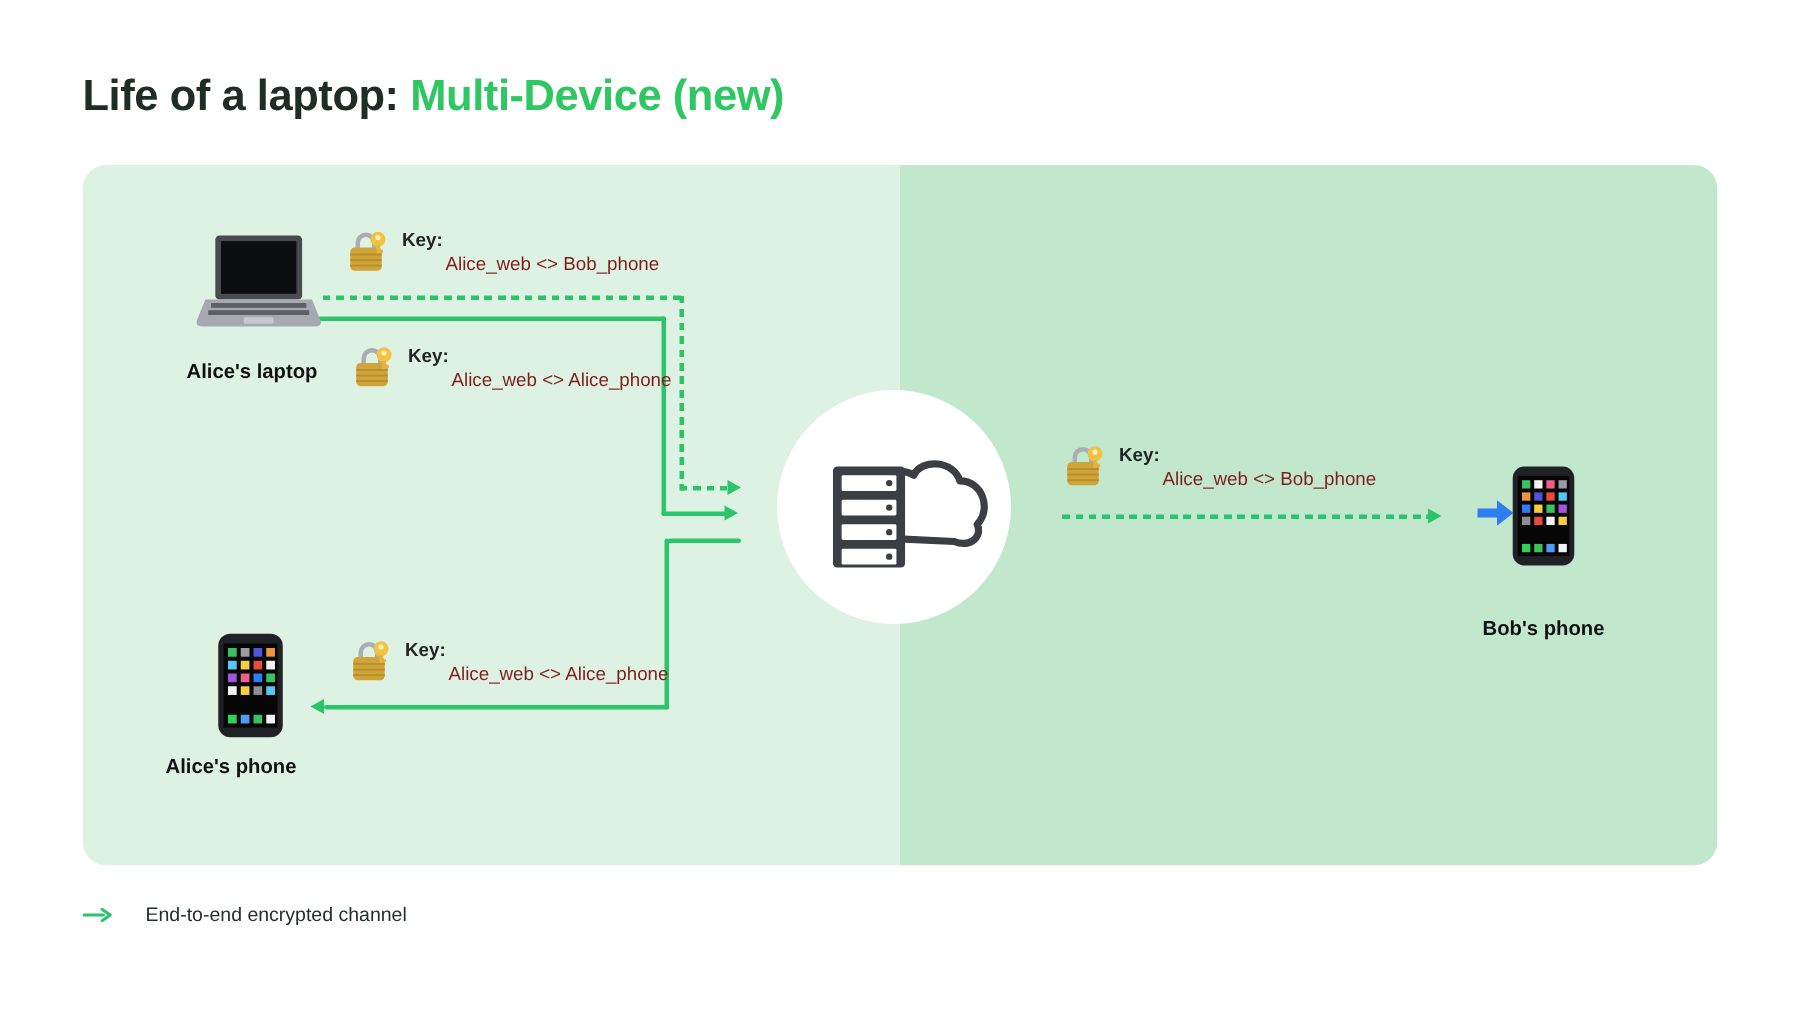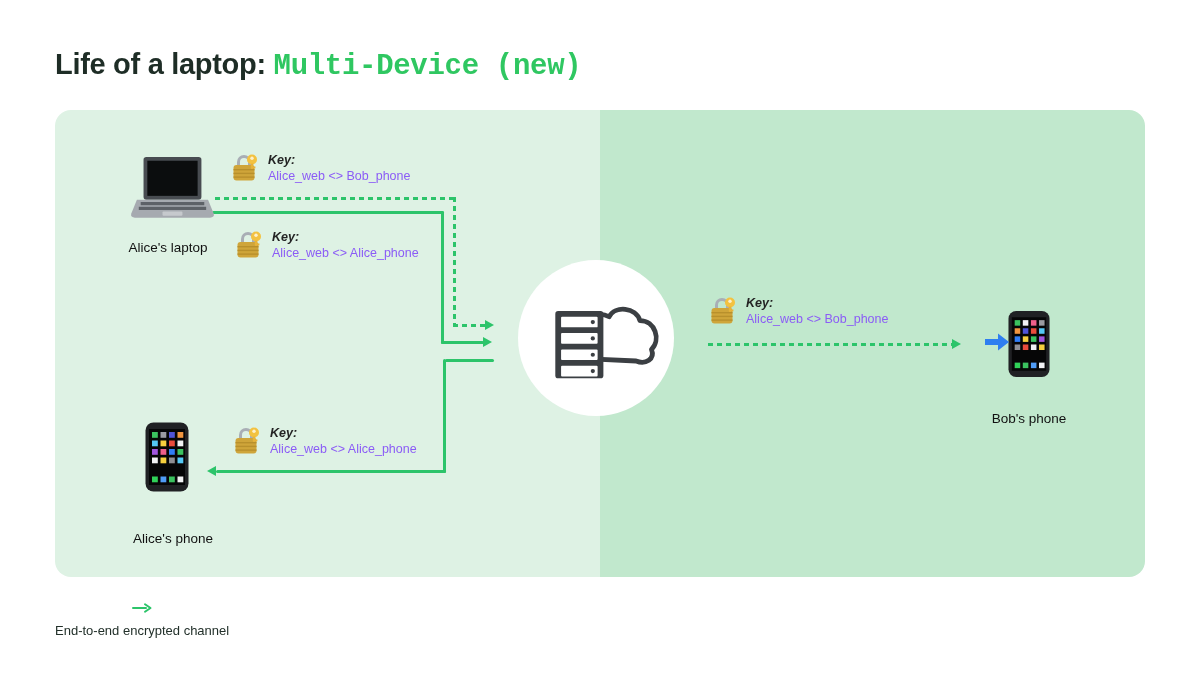--- a/index.html
+++ b/index.html
@@ -4,43 +4,43 @@
 <style>
   html,body{margin:0;padding:0;}
   body{
     width:1200px;height:674px;background:#ffffff;position:relative;overflow:hidden;
     font-family:"Liberation Sans","DejaVu Sans",sans-serif;
   }
   .abs{position:absolute;}
   
   .title{left:55px;top:48px;font-size:29px;font-weight:bold;letter-spacing:-0.3px;white-space:nowrap;}
   .title .prefix{color:#1e2d26;}
-  .title .highlight{color:#2fc761;font-family:Liberation Mono, monospace;}
+  .title .highlight{color:#2fc761;}
   
   .panels{left:55px;top:110px;width:1090px;height:467px;border-radius:16px;overflow:hidden;display:flex;}
   .panel-left{width:545px;height:100%;background:#def2e4;}
   .panel-right{width:545px;height:100%;background:#c1e8cd;}
   
   .server-circle{left:518px;top:260px;width:156px;height:156px;border-radius:50%;background:#ffffff;z-index:2;}
   
   .hl{height:3px;background:#2cc46a;z-index:3;border-radius:2px;}
   .vl{width:3px;background:#2cc46a;z-index:3;border-radius:2px;}
   .hd{height:3px;z-index:3;background:repeating-linear-gradient(90deg,#2cc46a 0 5px,transparent 5px 9px);}
   .vd{width:3px;z-index:3;background:repeating-linear-gradient(180deg,#2cc46a 0 5px,transparent 5px 9px);}
   .arr-r{width:0;height:0;border-top:5.5px solid transparent;border-bottom:5.5px solid transparent;border-left:9px solid #2cc46a;z-index:3;}
   .arr-l{width:0;height:0;border-top:5.5px solid transparent;border-bottom:5.5px solid transparent;border-right:9px solid #2cc46a;z-index:3;}
   
   .keylabel{display:flex;align-items:flex-start;gap:10px;z-index:4;}
   .keylabel .ktext{padding-top:1px;}
-  .keylabel .klabel{font-size:12.5px;font-weight:bold;color:#242424;line-height:15px;font-style:italic;}
-  .keylabel .kvalue{font-size:12.5px;color:#8b5cf6;line-height:16px;white-space:nowrap;}
-  
-  .nodelabel{font-size:13.5px;font-weight:400;color:#111111;text-align:center;width:110px;z-index:4;}
-  
-  .legend{left:55px;top:602px;display:flex;align-items:center;gap:9px;flex-direction:column;}
+  .keylabel .klabel{font-size:12.5px;font-weight:bold;color:#242424;line-height:15px;}
+  .keylabel .kvalue{font-size:12.5px;color:#7f1d1d;line-height:16px;white-space:nowrap;margin-left:29px;}
+  
+  .nodelabel{font-size:13.5px;font-weight:700;color:#111111;text-align:center;width:110px;z-index:4;}
+  
+  .legend{left:55px;top:602px;display:flex;align-items:center;gap:22px;}
   .legend .ltext{font-size:13px;color:#22302a;}
   .icon{z-index:4;}
 </style>
 </head>
 <body>
 
 <div class="abs title">
   <span class="prefix">Life of a laptop: </span><span class="highlight">Multi-Device (new)</span>
 </div>
 
@@ -91,21 +91,21 @@
     <rect x="32.5" y="27" width="5.8" height="5.8" fill="#3bc25f"></rect>
   <rect x="7" y="35.5" width="5.8" height="5.8" fill="#f2f2f4"></rect>
     <rect x="15.5" y="35.5" width="5.8" height="5.8" fill="#f6cf3e"></rect>
     <rect x="24" y="35.5" width="5.8" height="5.8" fill="#8e8e93"></rect>
     <rect x="32.5" y="35.5" width="5.8" height="5.8" fill="#54c8f5"></rect>
   <rect x="7" y="54.5" width="5.8" height="5.8" fill="#30d158"></rect>
     <rect x="15.5" y="54.5" width="5.8" height="5.8" fill="#4f9cf7"></rect>
     <rect x="24" y="54.5" width="5.8" height="5.8" fill="#3bc25f"></rect>
     <rect x="32.5" y="54.5" width="5.8" height="5.8" fill="#f2f2f4"></rect>
 </svg>
-<div class="abs nodelabel" style="left:118px;top:503px;margin-top:28px;">Alice's phone</div>
+<div class="abs nodelabel" style="left:99px;top:503px;">Alice's phone</div>
 
 <svg class="abs icon" style="left:1008px;top:310px;" width="42" height="68" viewBox="0 0 44 70">
   <rect x="0.5" y="0.5" width="43" height="69" rx="8" fill="#202124"></rect>
   <rect x="4" y="7" width="36" height="56" fill="#060607"></rect>
   <rect x="7" y="10" width="5.8" height="5.8" fill="#3bc25f"></rect>
     <rect x="15.5" y="10" width="5.8" height="5.8" fill="#f2f2f4"></rect>
     <rect x="24" y="10" width="5.8" height="5.8" fill="#ee5f8a"></rect>
     <rect x="32.5" y="10" width="5.8" height="5.8" fill="#9b9ba1"></rect>
   <rect x="7" y="18.5" width="5.8" height="5.8" fill="#f0953f"></rect>
     <rect x="15.5" y="18.5" width="5.8" height="5.8" fill="#4f54d8"></rect>

